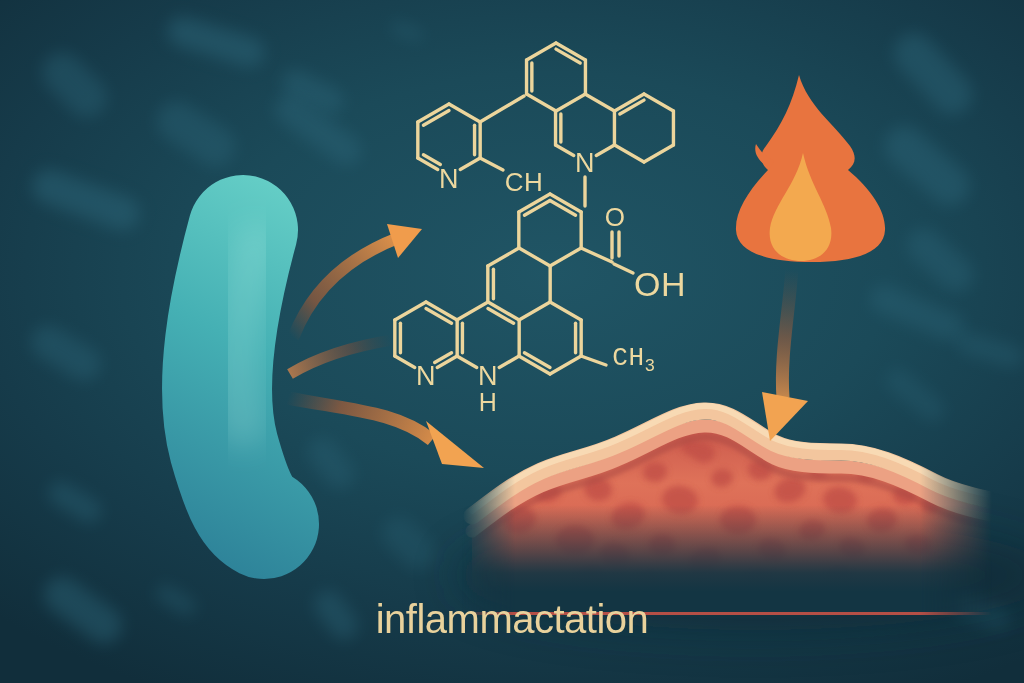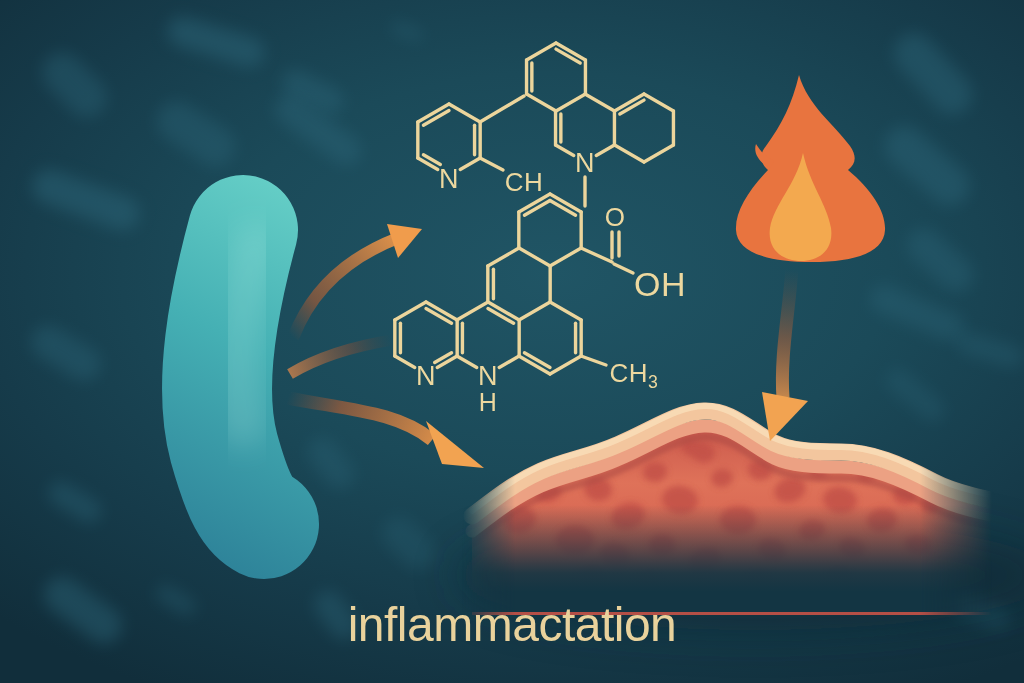--- a/index.html
+++ b/index.html
@@ -10,21 +10,21 @@
   }
   .rod{position:absolute;background:#2c6578;border-radius:60px;filter:blur(8px);}
   .illustration{position:absolute;left:0;top:0;}
   .lbl{
     position:absolute;transform:translate(-50%,-50%);
     color:#edd89f;line-height:1;white-space:nowrap;letter-spacing:.5px;
   }
   .lbl sub{font-size:.68em;}
   .caption{
     position:absolute;left:0;top:597px;width:100%;text-align:center;
-    font-size:48px;letter-spacing:-.5px;color:#e9d29c;
+    font-size:40px;letter-spacing:-.5px;color:#e9d29c;
   }
 </style>
 </head>
 <body>
 
 <div class="scene">
 
   <div id="rods">
       <div class="rod" style="left: 166px; top: 27px; width: 100px; height: 30px; transform: rotate(17deg); opacity: 0.5;"></div>
       <div class="rod" style="left: 36.5px; top: 65px; width: 75px; height: 40px; transform: rotate(45deg); opacity: 0.4;"></div>
@@ -266,17 +266,17 @@
 
   <div id="labels">
       <span class="lbl" style="left: 449px; top: 179px; font-size: 27px;"><span>N</span></span>
       <span class="lbl" style="left: 524px; top: 182px; font-size: 26px;"><span>CH</span></span>
       <span class="lbl" style="left: 585px; top: 163px; font-size: 27px;"><span>N</span></span>
       <span class="lbl" style="left: 426px; top: 376px; font-size: 27px;"><span>N</span></span>
       <span class="lbl" style="left: 488px; top: 376px; font-size: 27px;"><span>N</span></span>
       <span class="lbl" style="left: 488px; top: 402px; font-size: 25px;"><span>H</span></span>
       <span class="lbl" style="left: 615px; top: 217px; font-size: 26px;"><span>O</span></span>
       <span class="lbl" style="left: 660px; top: 284px; font-size: 34px;"><span>OH</span></span>
-      <span class="lbl" style="left: 634px; top: 376px; font-size: 26px;"><span>CH</span><sub>3</sub></span>
+      <span class="lbl" style="left: 634px; top: 360px; font-size: 26px; font-family: Liberation Mono, monospace;"><span>CH</span><sub>3</sub></span>
     </div>
 
   <div class="caption">inflammactation</div>
 </div>
 
 </body></html>

